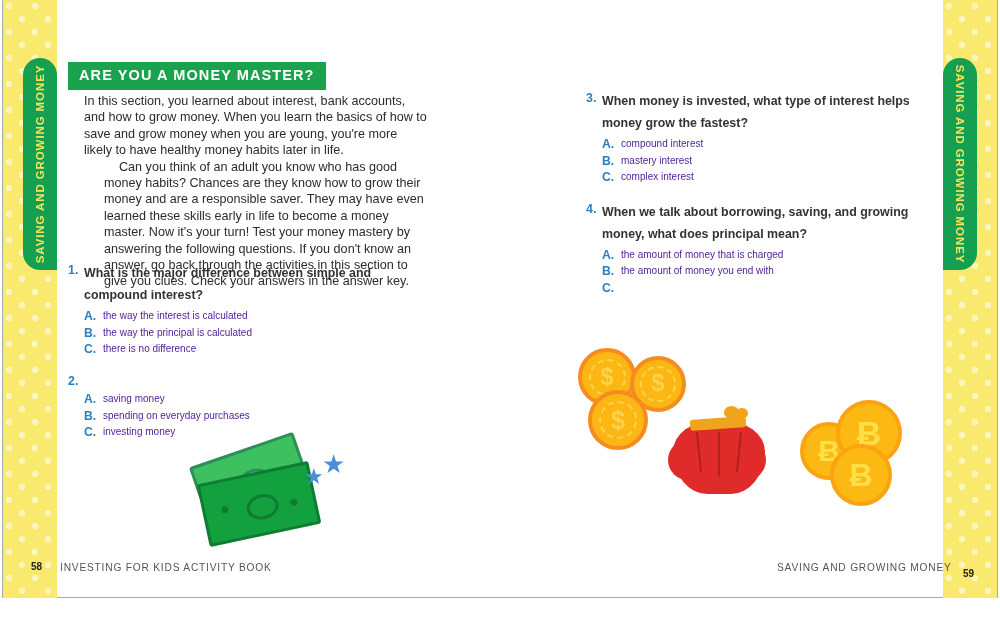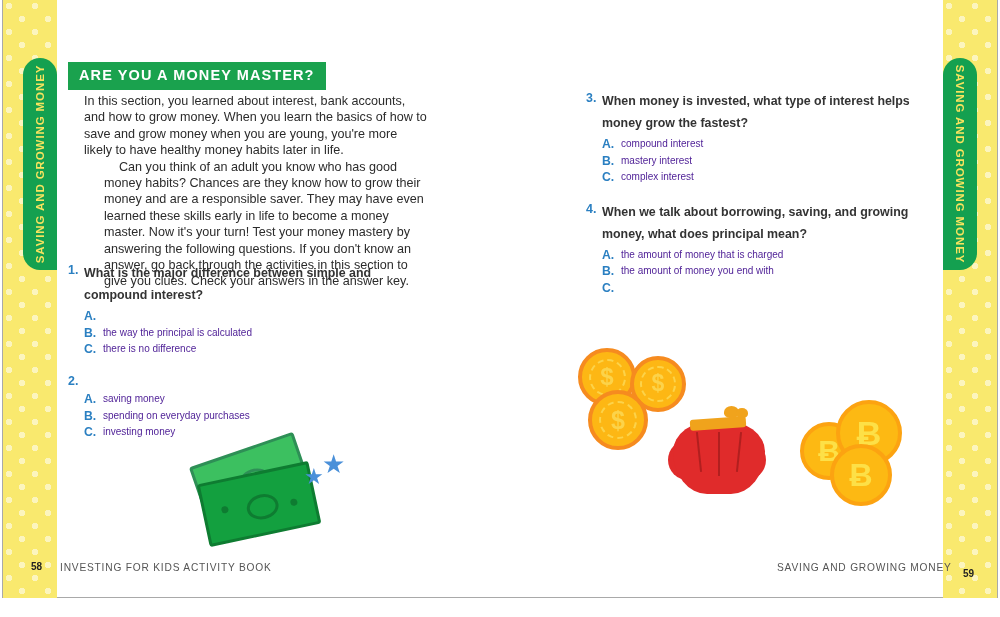--- a/index.html
+++ b/index.html
@@ -319,20 +319,21 @@
   <div class="qlist qlist-left">
 
     <div class="question">
       <div class="q-head">
         <span class="q-num">1.</span>
         <span class="q-text">What is the major difference between simple and compound interest?</span>
       </div>
       <div class="answers">
         <div class="answer">
           <span class="a-letter">A.</span>
+          <span class="a-text">the way the interest is calculated</span>
         </div>
         <div class="answer">
           <span class="a-letter">B.</span>
           <span class="a-text">the way the principal is calculated</span>
         </div>
         <div class="answer">
           <span class="a-letter">C.</span>
           <span class="a-text">there is no difference</span>
         </div>
       </div>

